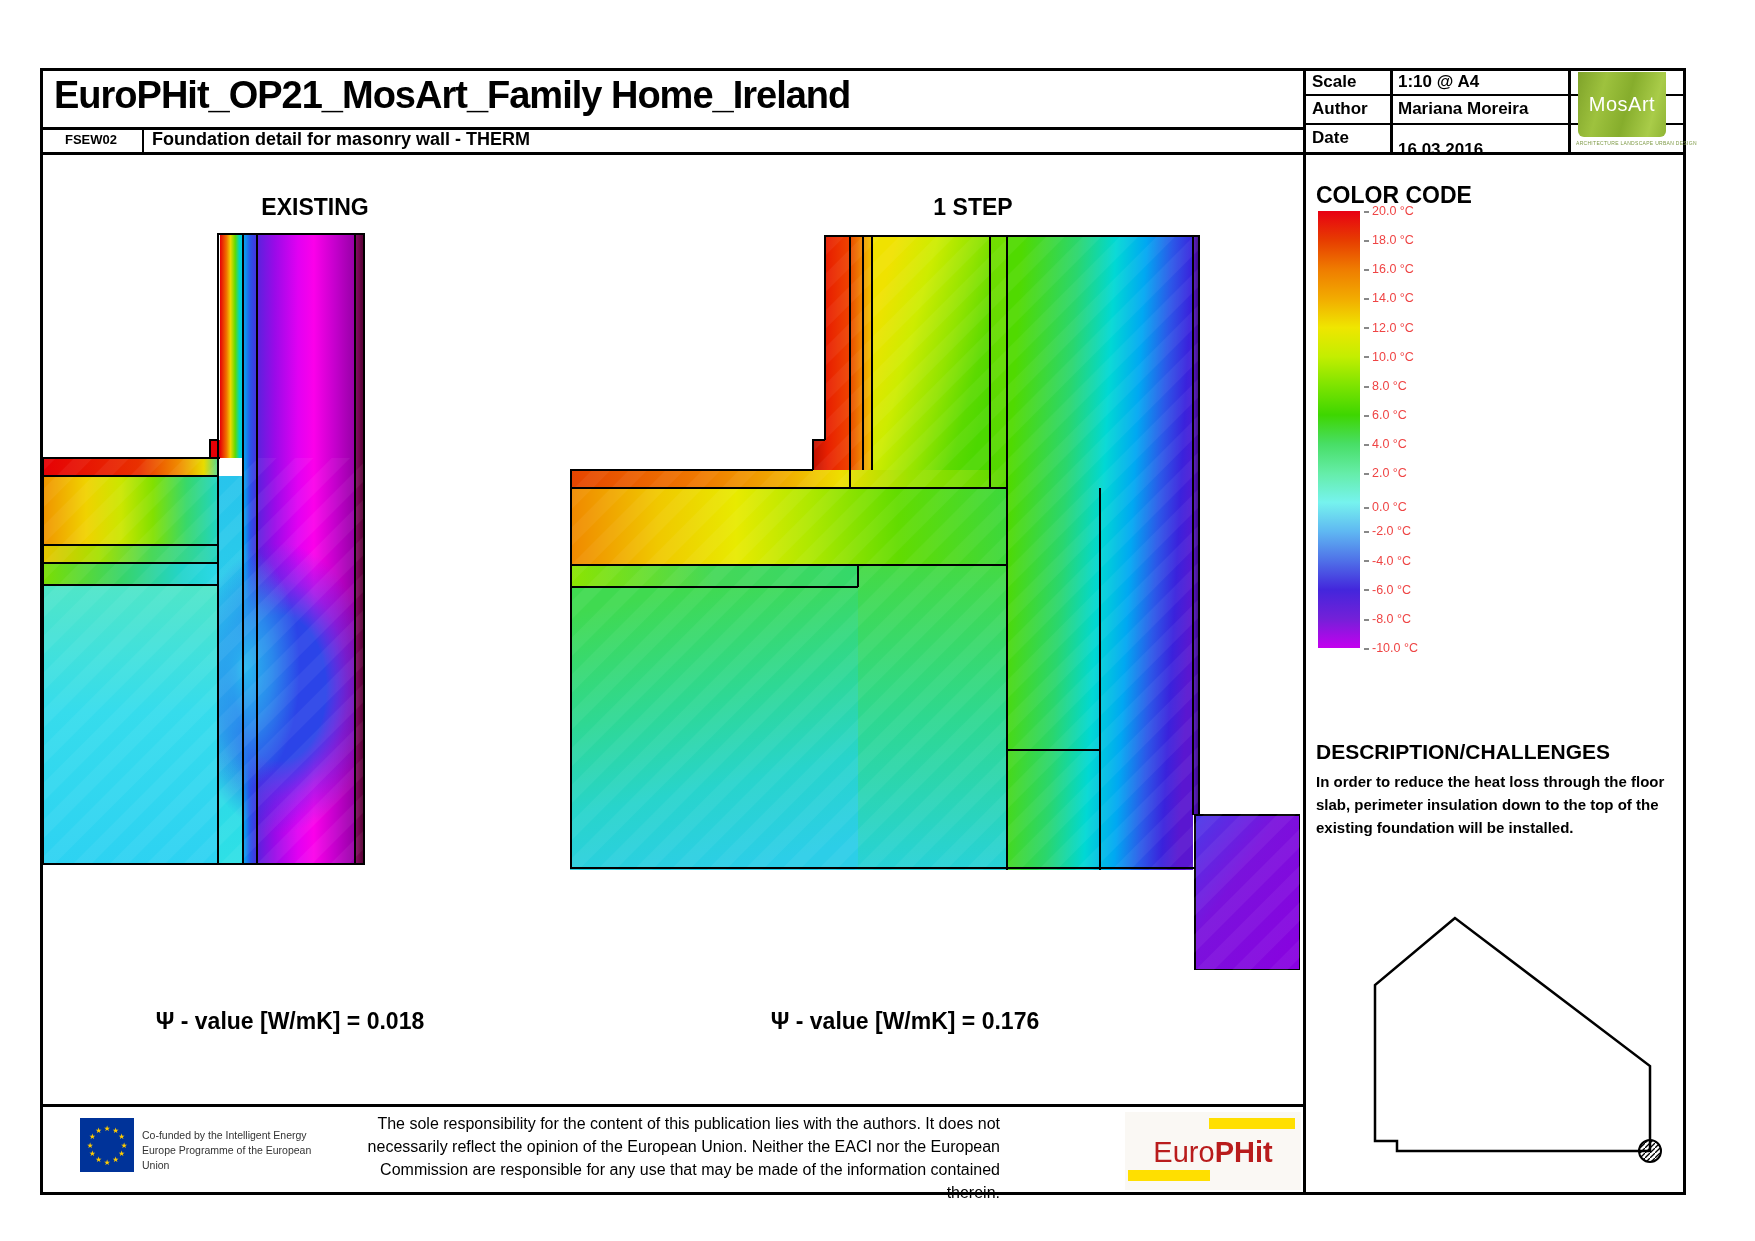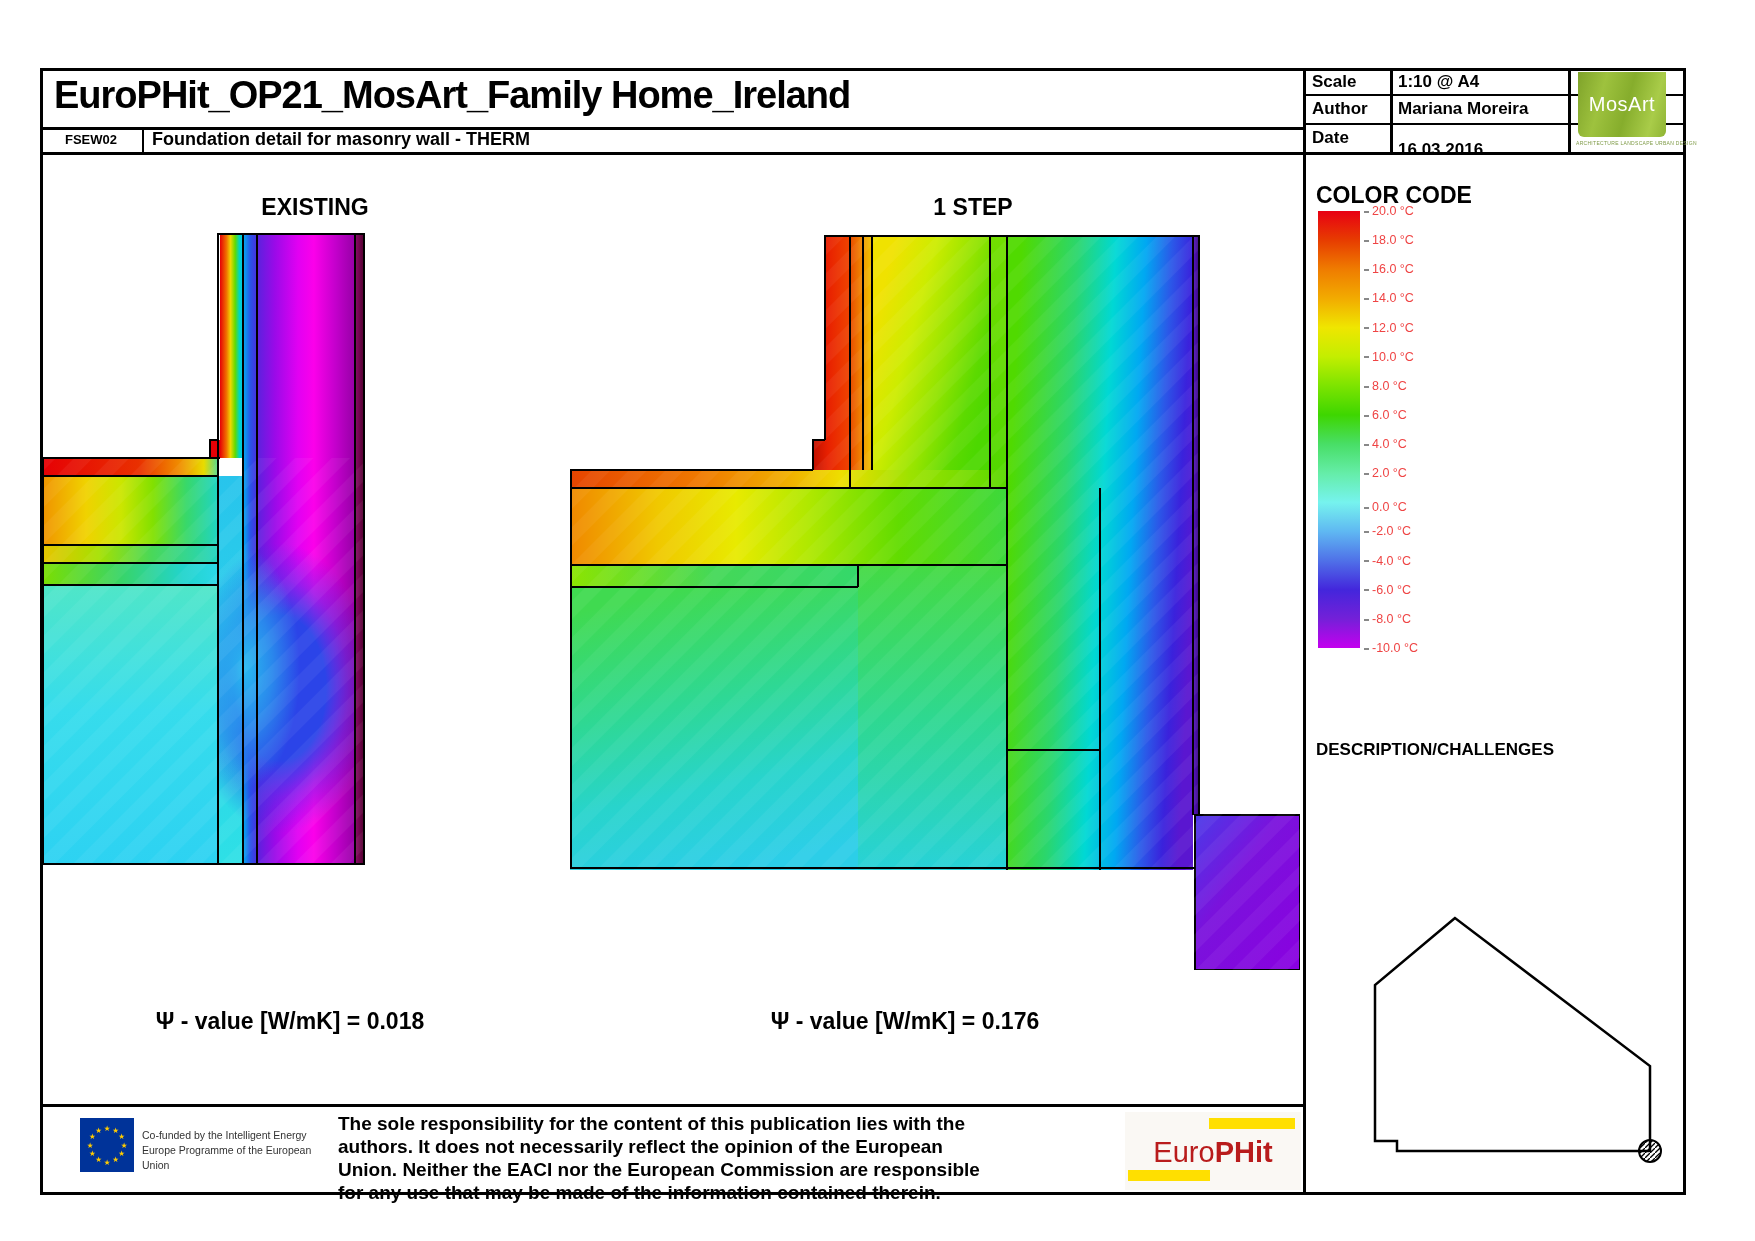--- a/index.html
+++ b/index.html
@@ -19,24 +19,24 @@
     display:flex;align-items:center;justify-content:center;border-radius:0 0 6px 6px;}
   #mosart-box span{color:#fff;font-size:20px;letter-spacing:.5px;}
   #mosart-caption{left:1576px;top:140px;width:92px;text-align:center;font-size:5px;color:#7e9a46;letter-spacing:.3px;white-space:nowrap;}
   .fig-title{font-size:23px;font-weight:bold;text-align:center;}
   .psi-caption{font-size:23px;font-weight:bold;text-align:center;white-space:nowrap;}
   #legend-title{left:1316px;top:182px;font-size:23px;font-weight:bold;}
   #legend-bar{left:1318px;top:211px;width:42px;height:437px;}
   #legend-ticks{left:1364px;top:204px;width:90px;height:460px;}
   .tick{position:absolute;left:0;font-size:12.5px;color:#ef4444;white-space:nowrap;}
   .tick::before{content:"";display:inline-block;width:5px;height:2px;background:#888;margin-right:3px;vertical-align:middle;}
-  #desc-title{left:1316px;top:740px;font-size:17px;font-weight:bold;}
+  #desc-title{left:1316px;top:740px;font-size:21px;font-weight:bold;}
   #desc-text{left:1316px;top:770px;width:356px;font-size:15px;font-weight:bold;line-height:23px;}
   #funding-text{left:142px;top:1128px;width:190px;font-size:10.5px;color:#333;line-height:15px;}
-  #disclaimer{left:338px;top:1112px;width:662px;font-size:19px;font-weight:bold;line-height:23px;}
+  #disclaimer{left:338px;top:1112px;width:662px;font-size:16px;font-weight:normal;line-height:23px;text-align:right;}
   #europhit-box{left:1125px;top:1112px;width:176px;height:78px;background:#faf8f4;}
   #europhit-bar-top{position:absolute;left:84px;top:6px;width:86px;height:11px;background:#ffdf00;}
   #europhit-bar-bottom{position:absolute;left:3px;bottom:9px;width:82px;height:11px;background:#ffdf00;}
   #europhit-text{position:absolute;left:0;top:24px;width:100%;text-align:center;font-size:29px;color:#b91c1c;}
   #europhit-text b{font-weight:bold;}
 </style>
 </head>
 <body>
 
 <div id="sheet">
@@ -289,20 +289,21 @@
       <div class="tick" style="top: 262.2px;">2.0 °C</div>
       <div class="tick" style="top: 296px;">0.0 °C</div>
       <div class="tick" style="top: 320.467px;">-2.0 °C</div>
       <div class="tick" style="top: 349.6px;">-4.0 °C</div>
       <div class="tick" style="top: 378.733px;">-6.0 °C</div>
       <div class="tick" style="top: 407.867px;">-8.0 °C</div>
       <div class="tick" style="top: 437px;">-10.0 °C</div>
     </div>
 
   <div class="abs" id="desc-title">DESCRIPTION/CHALLENGES</div>
+  <div class="abs" id="desc-text">In order to reduce the heat loss through the floor slab, perimeter insulation down to the top of the existing foundation will be installed.</div>
 
   <svg class="abs" style="left:1340px;top:903px;" width="345" height="275" viewBox="0 0 345 275">
     <defs>
       <pattern id="hatch" width="5" height="5" patternUnits="userSpaceOnUse">
           <path d="M0 5 L5 0" stroke="#000" stroke-width="1.3"></path>
         </pattern>
     </defs>
     <path d="M115 15 L35 82 L35 238 L57 238 L57 248 L310 248 L310 163 Z" fill="none" stroke="#000" stroke-width="2.5" stroke-linejoin="miter"></path>
     <circle cx="310" cy="248" r="11" fill="url(#hatch)" stroke="#000" stroke-width="2"></circle>
   </svg>

